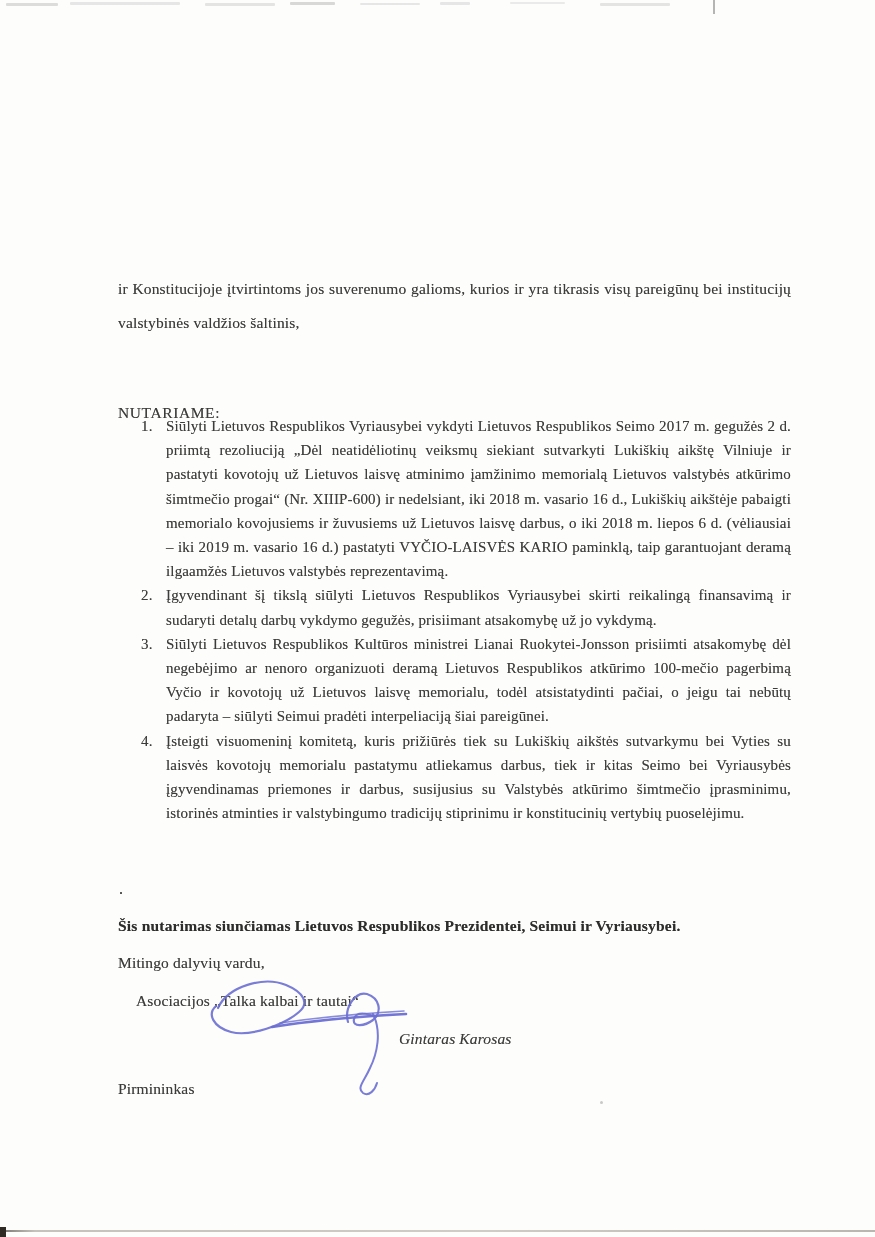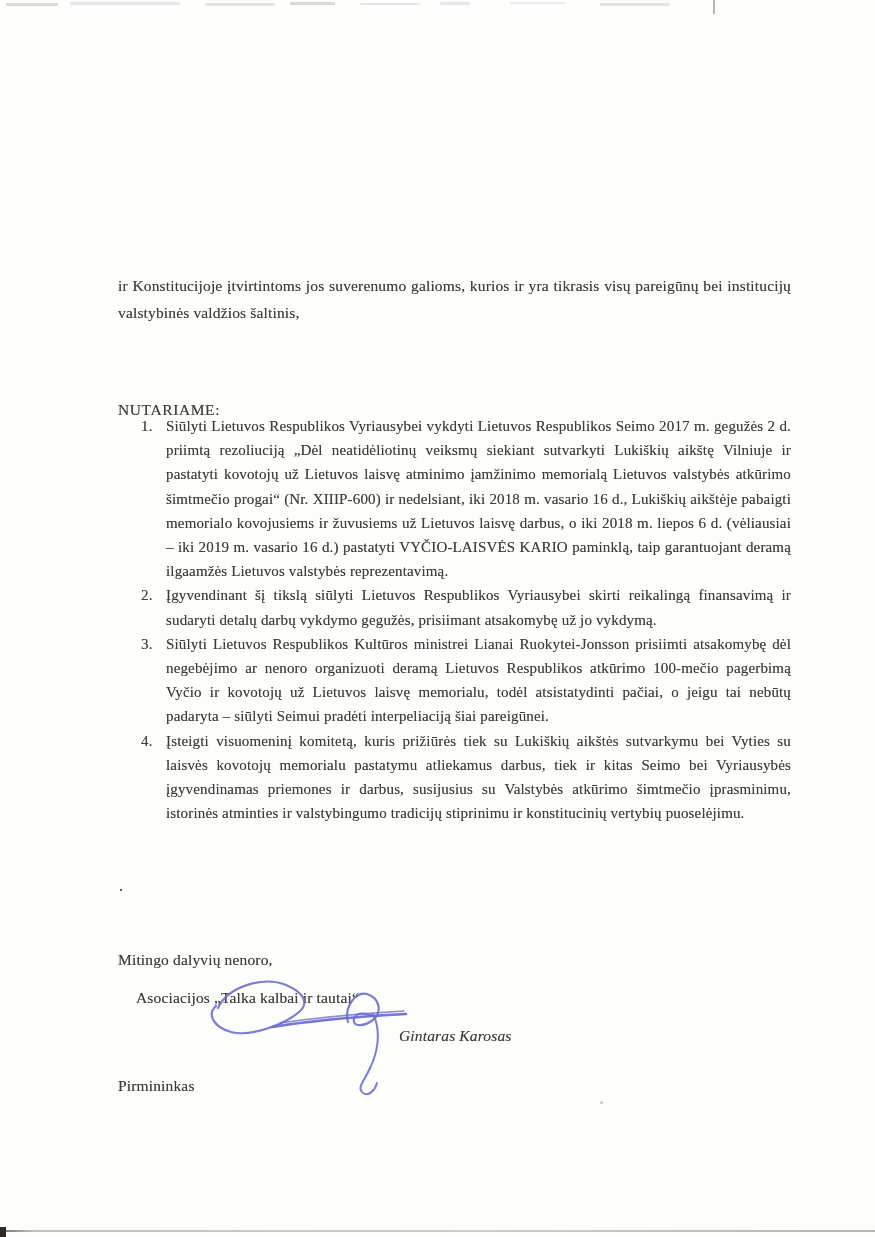--- a/index.html
+++ b/index.html
@@ -7,21 +7,21 @@
     position:relative;
     width:875px;height:1237px;
     background:#fdfdfc;
     overflow:hidden;
     font-family:"Liberation Serif","DejaVu Serif",serif;
     color:#3c3c3a;
   }
   .txt{
     position:absolute;
     font-size:15.5px;
-    line-height:27px;
+    line-height:34px;
     letter-spacing:.15px;
     text-shadow:0 0 .4px rgba(70,70,68,.55);
   }
   .intro{left:118px;top:272px;width:673px;text-align:justify;}
   .heading{left:118px;top:379px;letter-spacing:.6px;margin-top:17px;}
   .resolutions{
     position:absolute;left:118px;top:414px;width:673px;
     font-size:15px;line-height:24.2px;text-align:justify;
     letter-spacing:.15px;text-shadow:0 0 .4px rgba(70,70,68,.55);
   }
@@ -80,22 +80,23 @@
       </div>
 
       <div class="res-item">
         <span class="res-num">4.</span>
         <span class="res-text">Įsteigti visuomeninį komitetą, kuris prižiūrės tiek su Lukiškių aikštės sutvarkymu bei Vyties su laisvės kovotojų memorialu pastatymu atliekamus darbus, tiek ir kitas Seimo bei Vyriausybės įgyvendinamas priemones ir darbus, susijusius su Valstybės atkūrimo šimtmečio įprasminimu, istorinės atminties ir valstybingumo tradicijų stiprinimu ir konstitucinių vertybių puoselėjimu.</span>
       </div>
     </div>
 
   <div class="txt stray">.</div>
 
+  <div class="txt dispatch">Šis nutarimas siunčiamas Lietuvos Respublikos Prezidentei, Seimui ir Vyriausybei.</div>
 
-  <div class="txt line-mitingo">Mitingo dalyvių nenoro,</div>
+  <div class="txt line-mitingo">Mitingo dalyvių vardu,</div>
   <div class="txt line-asoc">Asociacijos „Talka kalbai ir tautai“</div>
   <div class="txt line-pirm">Pirmininkas</div>
   <div class="txt line-name">Gintaras Karosas</div>
 
   <svg class="sig" viewBox="0 0 330 145">
     <g fill="none" stroke-linecap="round" stroke="#6b6fd2">
 
       <path d="M 32 44 C 42 22, 78 12, 100 21 C 117 28, 124 39, 113 48 C 98 61, 64 73, 45 68 C 27 63, 21 50, 30 42" stroke-width="2.2" opacity=".9"></path>
 
       <path d="M 86 63 C 130 56, 180 52, 220 50" stroke-width="2.6" opacity=".95"></path>

